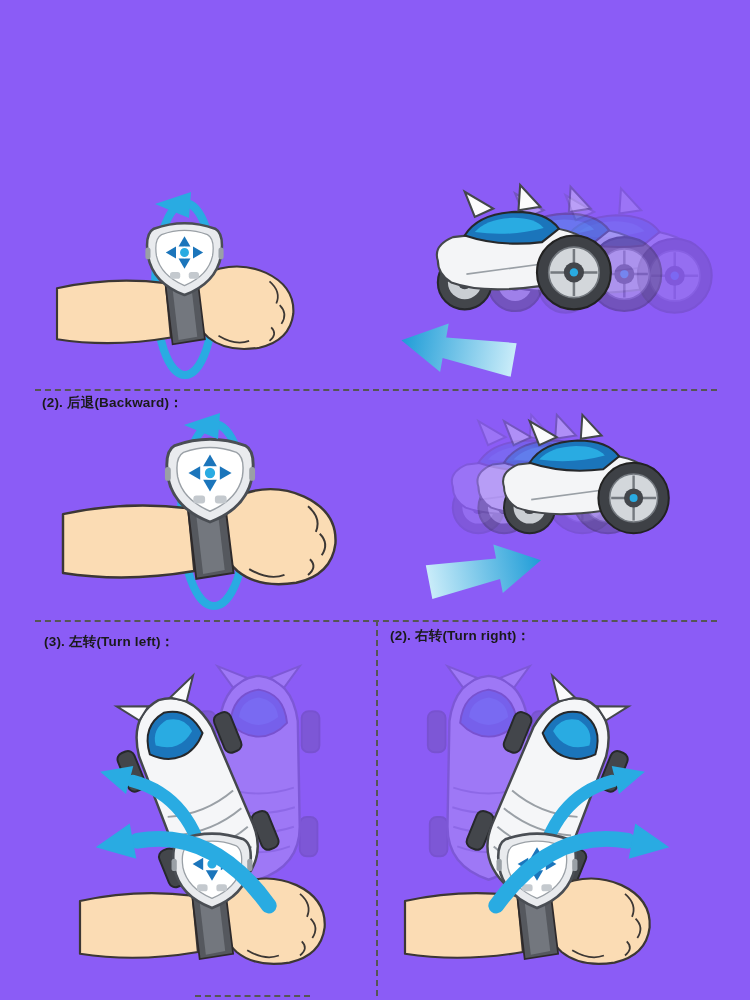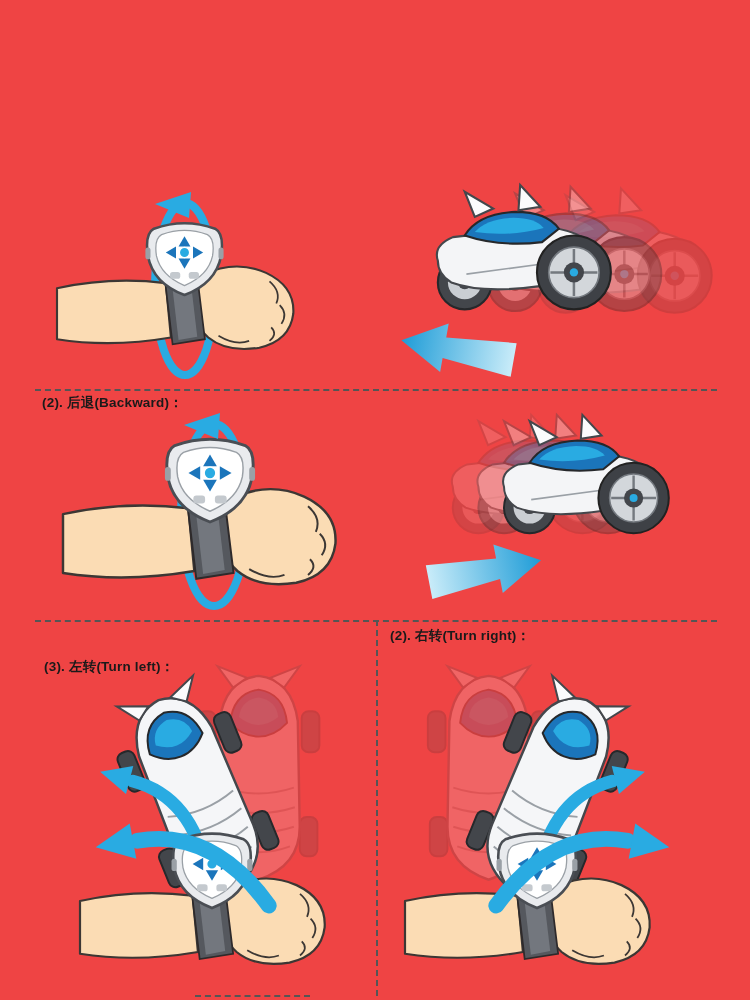--- a/index.html
+++ b/index.html
@@ -1,20 +1,20 @@
 <!DOCTYPE html>
 <html style="--arrow: #29ABE2; --skin: #FBDCB4; --band: #55585E; --robot_blue: #1B75BB; --robot_cyan: #29ABE2; --outline: #3C3734; --divider: #555555; --label_text: #1A1A1A;"><head>
 <meta charset="utf-8">
 <style>
   :root{
     --arrow:#29ABE2; --skin:#FBDCB4; --band:#55585E; --robot_blue:#1B75BB;
     --robot_cyan:#29ABE2; --outline:#3C3734; --divider:#555555; --label_text:#1A1A1A;
   }
   html,body{margin:0;padding:0;background:#ffffff;}
-  .page{position:relative;width:750px;height:1000px;background:#ef4444;overflow:hidden;
+  .page{position:relative;width:750px;height:1000px;background:#8b5cf6;overflow:hidden;
         font-family:"Liberation Sans",sans-serif;}
   .abs{position:absolute;}
   .divider-h{border-top:2px dashed var(--divider);height:0;}
   .divider-v{border-left:2px dashed var(--divider);width:0;}
   .step-label{font-size:13.5px;font-weight:bold;color:var(--label_text);letter-spacing:.2px;white-space:nowrap;}
   svg{display:block;overflow:visible;}
 </style>
 </head>
 <body>
 
@@ -133,21 +133,21 @@
       <use href="#car-side" transform="translate(0,0)" opacity="0.15"></use>
       <use href="#car-side" transform="translate(32,0)" opacity="0.32"></use>
       <use href="#car-side" transform="translate(64,0)"></use>
     </g>
     <use href="#arrowR" transform="translate(4,158) rotate(-11) scale(0.95)"></use>
   </svg>
 
   <div class="abs divider-h" style="left:35px;top:620px;width:682px"></div>
   <div class="abs divider-v" style="left:376px;top:620px;height:376px"></div>
 
-  <div class="abs step-label" style="left:44px;top:658px">(3). 左转(Turn left)：</div>
+  <div class="abs step-label" style="left:44px;top:633px">(3). 左转(Turn left)：</div>
 
   <svg class="abs" style="left:55px;top:646px" width="290" height="265" viewBox="0 0 290 265">
     <use href="#car-top" transform="translate(135,24) scale(0.98)" opacity="0.18"></use>
     <use href="#car-top" transform="translate(108,34) scale(0.98) rotate(-22 70 205)"></use>
     <use href="#curveL" transform="translate(100,160) rotate(35) scale(0.85)"></use>
   </svg>
 
   <svg class="abs" style="left:40px;top:795px" width="330" height="200" viewBox="0 0 330 200">
     <g transform="translate(40,25) scale(0.88)">
         <use href="#arm"></use>

